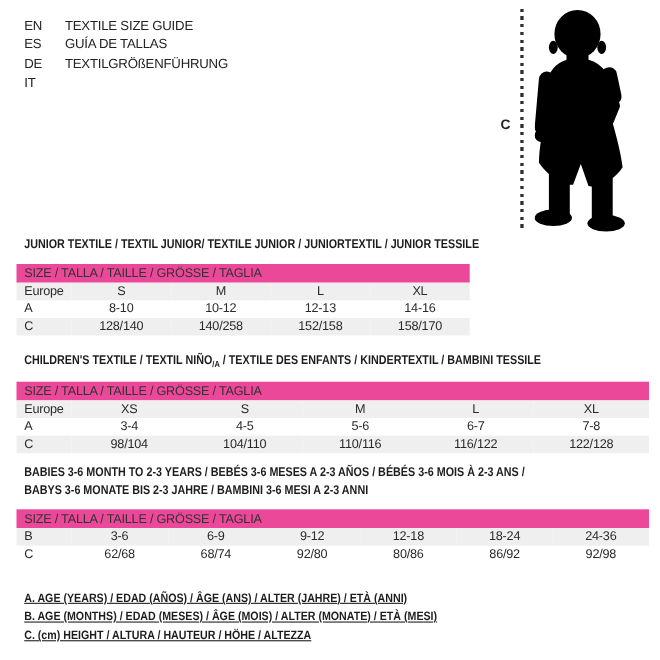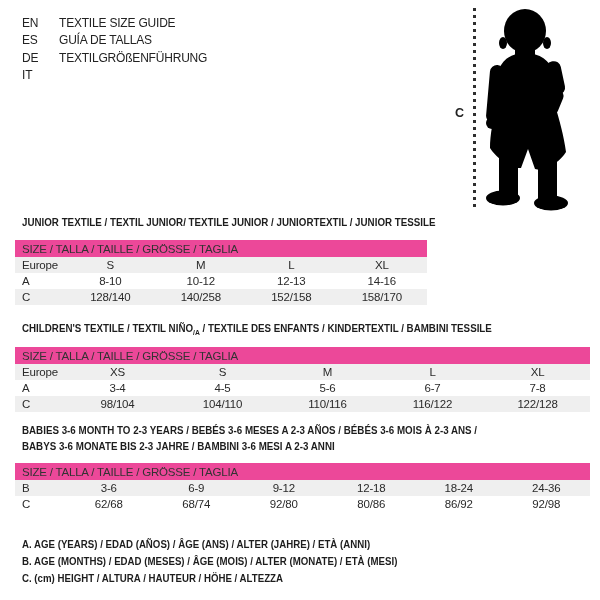--- a/index.html
+++ b/index.html
@@ -44,21 +44,21 @@
   .tbl3{top:463px;width:575px;}
   td{padding:0;height:16px;text-align:center;white-space:nowrap;overflow:visible;}
   td.lbl{text-align:left;padding-left:7px;width:50px;}
   tr.size-header td{
     background:#ec4899;color:#333;height:17px;text-align:left;padding-left:7px;
     font-weight:400;
   }
   tbody tr:nth-child(even) td{background:#efefef;}
 
   
-  .legend{left:22px;top:536px;}
+  .legend{left:22px;top:536px;text-decoration:underline;}
   .legend-line{
     font-weight:700;font-size:11px;line-height:17.2px;white-space:nowrap;
     transform:scaleX(0.88);transform-origin:0 50%;color:#1d1d1d;
   }
 </style>
 </head>
 <body>
 
 <div class="abs lang-block">
   <div class="lang-row">

